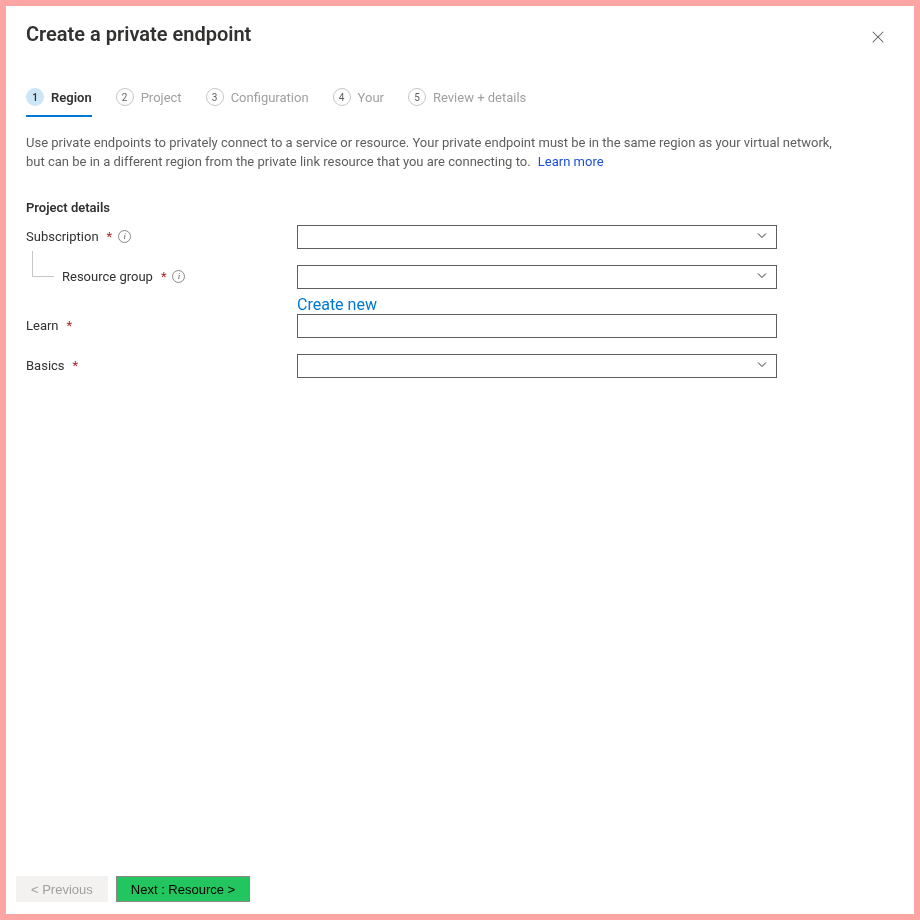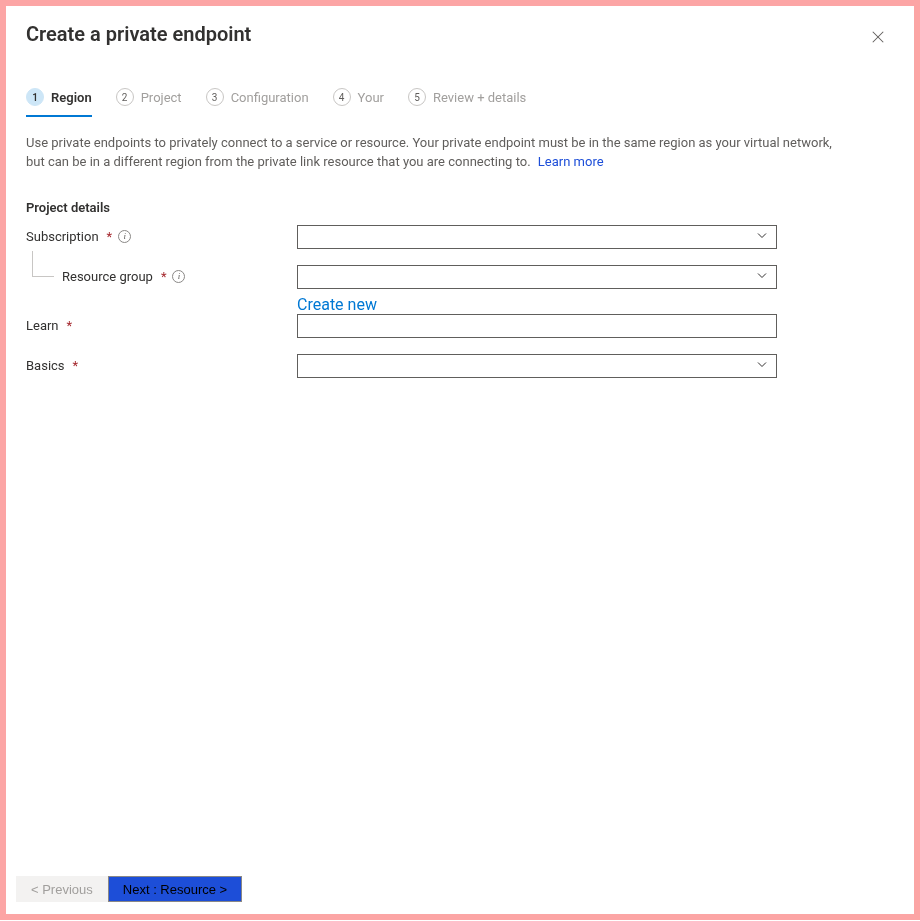--- a/index.html
+++ b/index.html
@@ -191,27 +191,28 @@
     color: #0078d4;
     font-size: 16px;
     cursor: pointer;
     text-align: center;
   }
 
   .footer {
     border-top: 1px solid transparent;
     padding: 10px 10px 12px 10px;
     display: flex;
+    gap: 8px;
   }
   .btn {
     height: 26px;
     padding: 0 14px;
     font-size: 13px;
     border: 1px solid #8a8886;
-    background: #1d4ed8;
+    background: #22c55e;
     cursor: pointer;
     display: inline-flex;
     align-items: center;
     justify-content: center;
   }
   .btn.disabled {
     background: #f3f2f1;
     color: #a19f9d;
     border-color: #f3f2f1;
     cursor: default;

